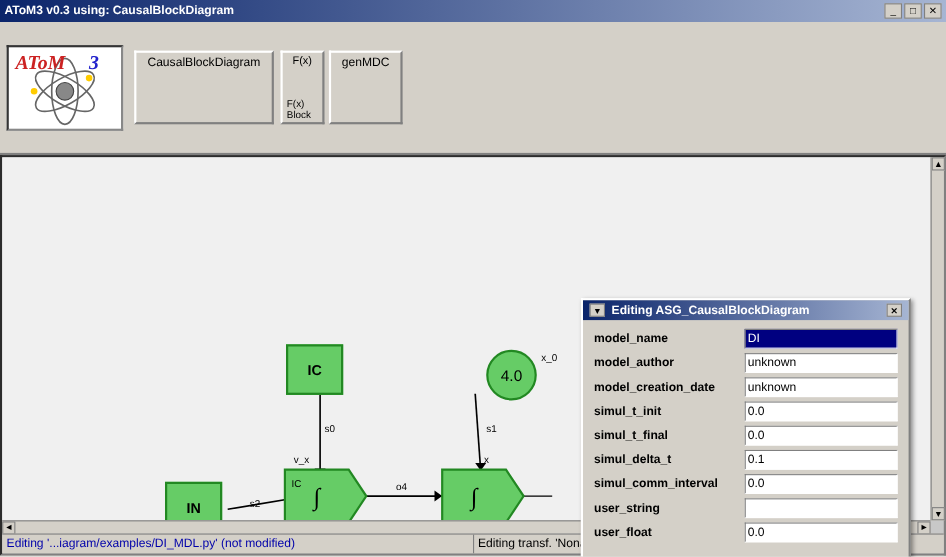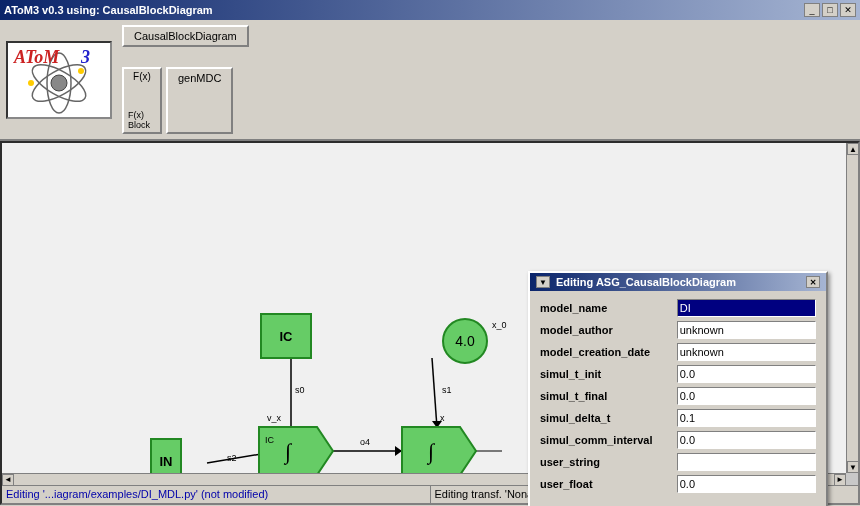--- a/index.html
+++ b/index.html
@@ -257,21 +257,21 @@
       <ellipse cx="50" cy="38" rx="30" ry="12" fill="none" stroke="#666" stroke-width="1.5" transform="rotate(90 50 38)"></ellipse>
 
       <circle cx="22" cy="38" r="3" fill="#ffcc00"></circle>
       <circle cx="72" cy="26" r="3" fill="#ffcc00"></circle>
 
       <text x="5" y="18" font-size="18" font-weight="bold" font-style="italic" fill="#cc2222" font-family="serif">AToM</text>
       <text x="72" y="18" font-size="18" font-weight="bold" font-style="italic" fill="#2222cc" font-family="serif">3</text>
     </svg>
   </div>
 
-  <div style="margin-left:10px; display:flex; flex-direction:column; gap:20px;">
+  <div style="margin-left:10px; display:flex; flex-direction:row; gap:6px;">
 
     <div style="display:flex; gap:4px;">
       <div class="menu-button" style="background:#d4d0c8; border:2px solid; border-color:#fff #808080 #808080 #fff; padding:3px 10px; font-size:11px; cursor:pointer;">CausalBlockDiagram</div>
     </div>
 
     <div style="display:flex; gap:4px;">
       <div class="tool-btn" style="display:flex; flex-direction:column; align-items:center; padding:2px 4px; width:40px; background:#d4d0c8; border:2px solid; border-color:#fff #808080 #808080 #fff; font-size:9px; cursor:pointer;">
         <span style="font-size:10px;">F(x)</span>
         <span style="font-size:9px;margin-top:28px;">F(x)
 Block</span>
@@ -303,21 +303,21 @@
       <polygon points="435,285 430,278 440,278" fill="#000"></polygon>
       <text x="440" y="250" font-size="9" fill="#000">s1</text>
 
       <text x="490" y="185" font-size="9" fill="#000">x_0</text>
 
       <text x="225" y="318" font-size="9" fill="#000">s2</text>
 
       <line x1="468" y1="308" x2="500" y2="308" stroke="#000" stroke-width="1"></line>
     </svg>
 
-    <div class="diagram-block" style="left:148px; top:295px; width:32px; height:46px; display:flex; align-items:center; justify-content:center; font-size:13px; font-weight:bold;">
+    <div class="diagram-block" style="left:148px; top:295px; width:52px; height:46px; display:flex; align-items:center; justify-content:center; font-size:13px; font-weight:bold;">
       <span>IN</span>
     </div>
 
     <div class="diagram-block" style="left:258px; top:170px; width:52px; height:46px; display:flex; align-items:center; justify-content:center; font-size:13px; font-weight:bold;">
       <span>IC</span>
     </div>
 
     <div class="circle-node" style="left:440px; top:175px; width:46px; height:46px;">
       <span style="font-size:14px; font-weight:normal;">4.0</span>
     </div>

